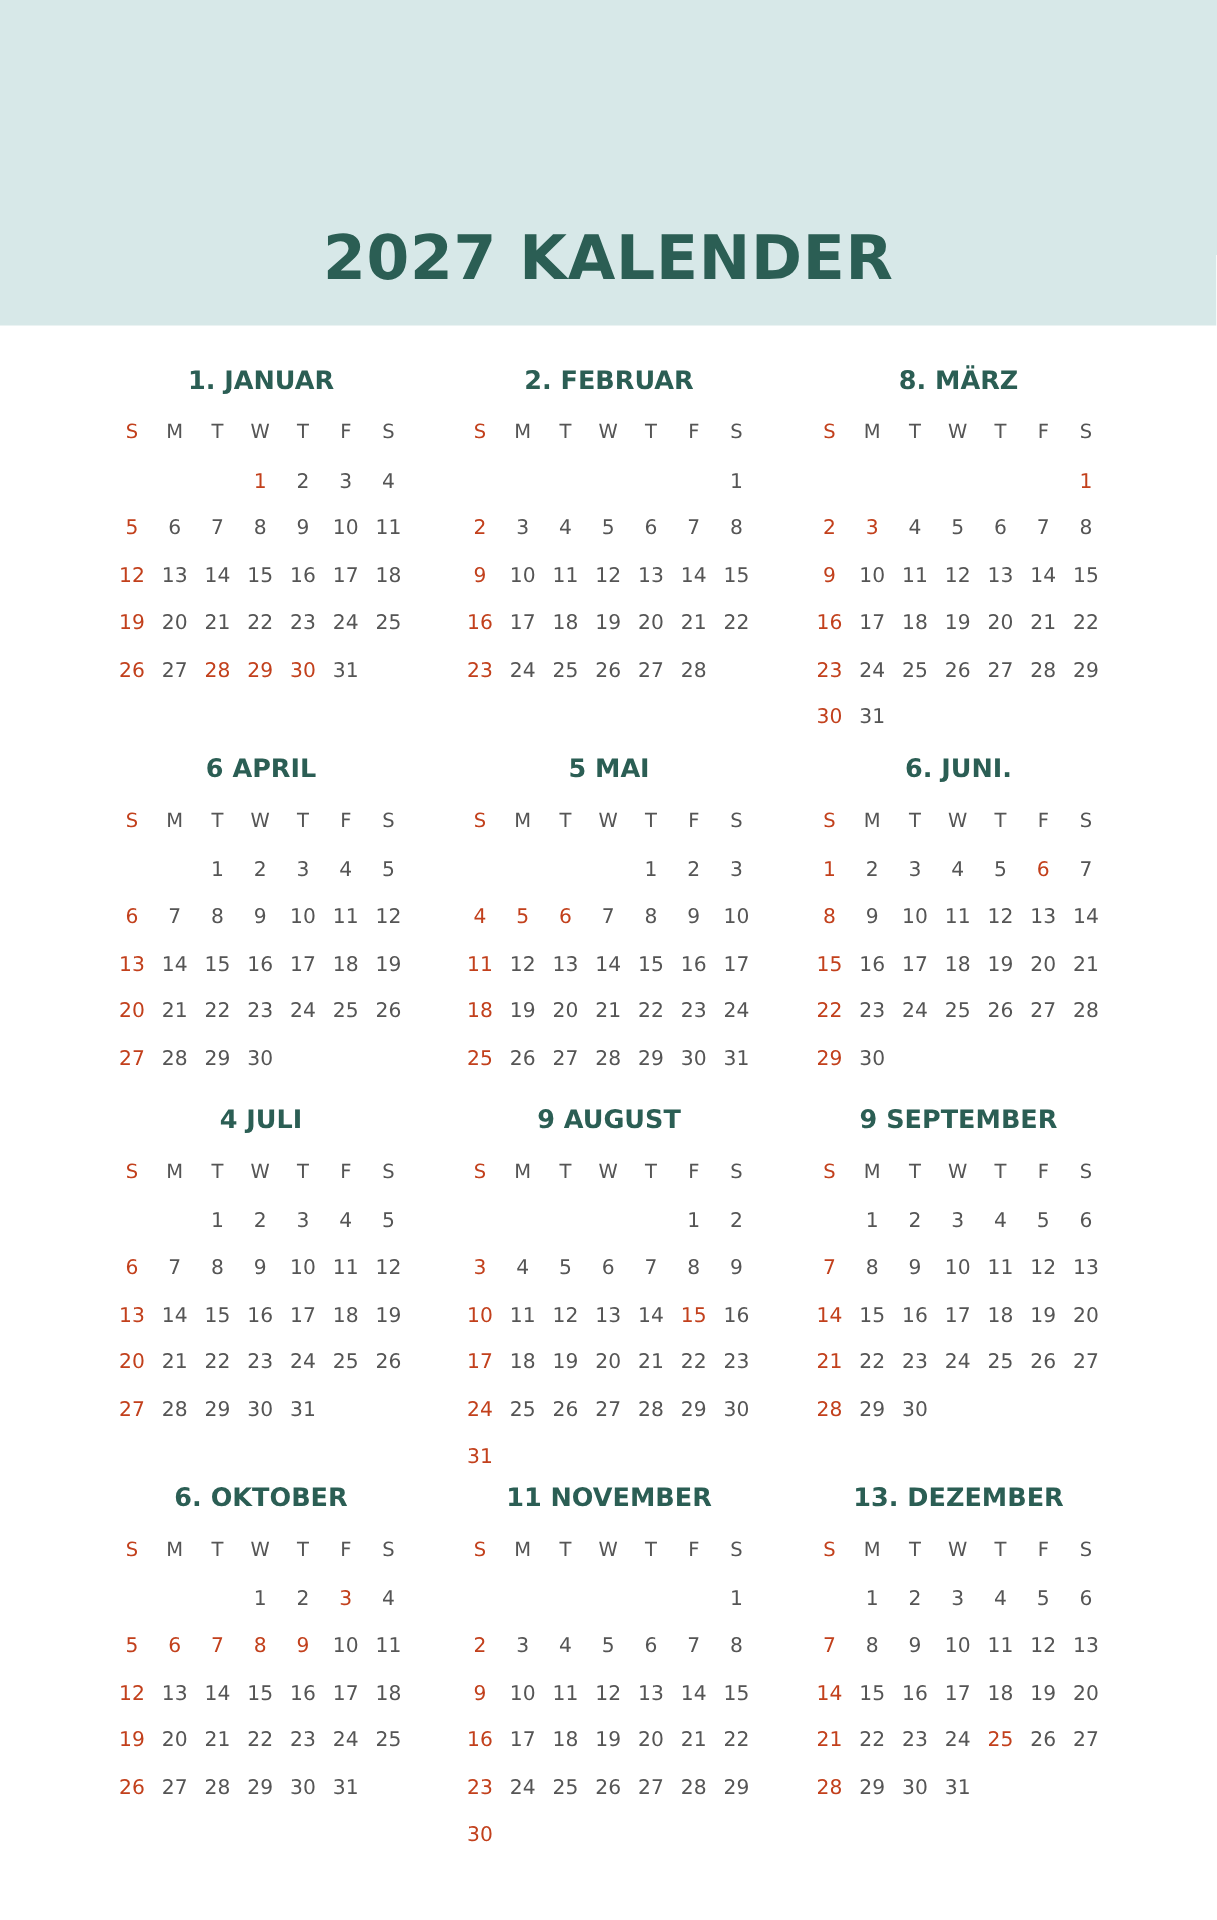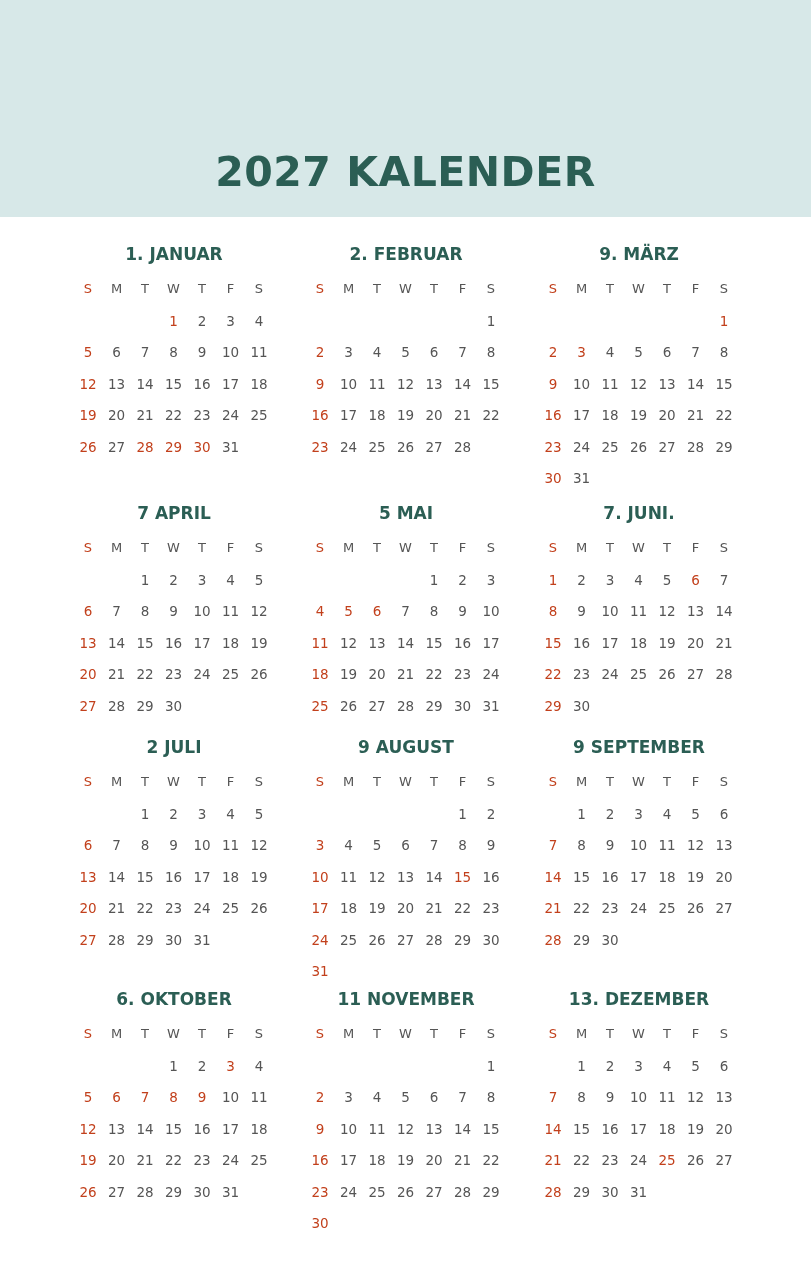--- a/index.html
+++ b/index.html
@@ -118,21 +118,21 @@
         <div class="cell" style="left: 171px; top: 126.2px;">22</div>
         <div class="cell red" style="left: 0px; top: 157.6px;">23</div>
         <div class="cell" style="left: 28.5px; top: 157.6px;">24</div>
         <div class="cell" style="left: 57px; top: 157.6px;">25</div>
         <div class="cell" style="left: 85.5px; top: 157.6px;">26</div>
         <div class="cell" style="left: 114px; top: 157.6px;">27</div>
         <div class="cell" style="left: 142.5px; top: 157.6px;">28</div>
       </div>
     </div>
     <div class="month" style="left: 539px; top: 244px;">
-      <div class="month-title">9. MÄRZ</div>
+      <div class="month-title">8. MÄRZ</div>
       <div class="grid" style="top: 36px;">
         <div class="cell wd red" style="left: 0px; top: 0px;">S</div>
         <div class="cell wd" style="left: 28.5px; top: 0px;">M</div>
         <div class="cell wd" style="left: 57px; top: 0px;">T</div>
         <div class="cell wd" style="left: 85.5px; top: 0px;">W</div>
         <div class="cell wd" style="left: 114px; top: 0px;">T</div>
         <div class="cell wd" style="left: 142.5px; top: 0px;">F</div>
         <div class="cell wd" style="left: 171px; top: 0px;">S</div>
         <div class="cell red" style="left: 171px; top: 32px;">1</div>
         <div class="cell red" style="left: 0px; top: 63.4px;">2</div>
@@ -161,21 +161,21 @@
         <div class="cell" style="left: 57px; top: 157.6px;">25</div>
         <div class="cell" style="left: 85.5px; top: 157.6px;">26</div>
         <div class="cell" style="left: 114px; top: 157.6px;">27</div>
         <div class="cell" style="left: 142.5px; top: 157.6px;">28</div>
         <div class="cell" style="left: 171px; top: 157.6px;">29</div>
         <div class="cell red" style="left: 0px; top: 189px;">30</div>
         <div class="cell" style="left: 28.5px; top: 189px;">31</div>
       </div>
     </div>
     <div class="month" style="left: 74px; top: 503px;">
-      <div class="month-title">7 APRIL</div>
+      <div class="month-title">6 APRIL</div>
       <div class="grid" style="top: 36px;">
         <div class="cell wd red" style="left: 0px; top: 0px;">S</div>
         <div class="cell wd" style="left: 28.5px; top: 0px;">M</div>
         <div class="cell wd" style="left: 57px; top: 0px;">T</div>
         <div class="cell wd" style="left: 85.5px; top: 0px;">W</div>
         <div class="cell wd" style="left: 114px; top: 0px;">T</div>
         <div class="cell wd" style="left: 142.5px; top: 0px;">F</div>
         <div class="cell wd" style="left: 171px; top: 0px;">S</div>
         <div class="cell" style="left: 57px; top: 32px;">1</div>
         <div class="cell" style="left: 85.5px; top: 32px;">2</div>
@@ -246,21 +246,21 @@
         <div class="cell red" style="left: 0px; top: 157.6px;">25</div>
         <div class="cell" style="left: 28.5px; top: 157.6px;">26</div>
         <div class="cell" style="left: 57px; top: 157.6px;">27</div>
         <div class="cell" style="left: 85.5px; top: 157.6px;">28</div>
         <div class="cell" style="left: 114px; top: 157.6px;">29</div>
         <div class="cell" style="left: 142.5px; top: 157.6px;">30</div>
         <div class="cell" style="left: 171px; top: 157.6px;">31</div>
       </div>
     </div>
     <div class="month" style="left: 539px; top: 503px;">
-      <div class="month-title">7. JUNI.</div>
+      <div class="month-title">6. JUNI.</div>
       <div class="grid" style="top: 36px;">
         <div class="cell wd red" style="left: 0px; top: 0px;">S</div>
         <div class="cell wd" style="left: 28.5px; top: 0px;">M</div>
         <div class="cell wd" style="left: 57px; top: 0px;">T</div>
         <div class="cell wd" style="left: 85.5px; top: 0px;">W</div>
         <div class="cell wd" style="left: 114px; top: 0px;">T</div>
         <div class="cell wd" style="left: 142.5px; top: 0px;">F</div>
         <div class="cell wd" style="left: 171px; top: 0px;">S</div>
         <div class="cell red" style="left: 0px; top: 32px;">1</div>
         <div class="cell" style="left: 28.5px; top: 32px;">2</div>
@@ -288,21 +288,21 @@
         <div class="cell" style="left: 57px; top: 126.2px;">24</div>
         <div class="cell" style="left: 85.5px; top: 126.2px;">25</div>
         <div class="cell" style="left: 114px; top: 126.2px;">26</div>
         <div class="cell" style="left: 142.5px; top: 126.2px;">27</div>
         <div class="cell" style="left: 171px; top: 126.2px;">28</div>
         <div class="cell red" style="left: 0px; top: 157.6px;">29</div>
         <div class="cell" style="left: 28.5px; top: 157.6px;">30</div>
       </div>
     </div>
     <div class="month" style="left: 74px; top: 737px;">
-      <div class="month-title">2 JULI</div>
+      <div class="month-title">4 JULI</div>
       <div class="grid" style="top: 36px;">
         <div class="cell wd red" style="left: 0px; top: 0px;">S</div>
         <div class="cell wd" style="left: 28.5px; top: 0px;">M</div>
         <div class="cell wd" style="left: 57px; top: 0px;">T</div>
         <div class="cell wd" style="left: 85.5px; top: 0px;">W</div>
         <div class="cell wd" style="left: 114px; top: 0px;">T</div>
         <div class="cell wd" style="left: 142.5px; top: 0px;">F</div>
         <div class="cell wd" style="left: 171px; top: 0px;">S</div>
         <div class="cell" style="left: 57px; top: 32px;">1</div>
         <div class="cell" style="left: 85.5px; top: 32px;">2</div>

